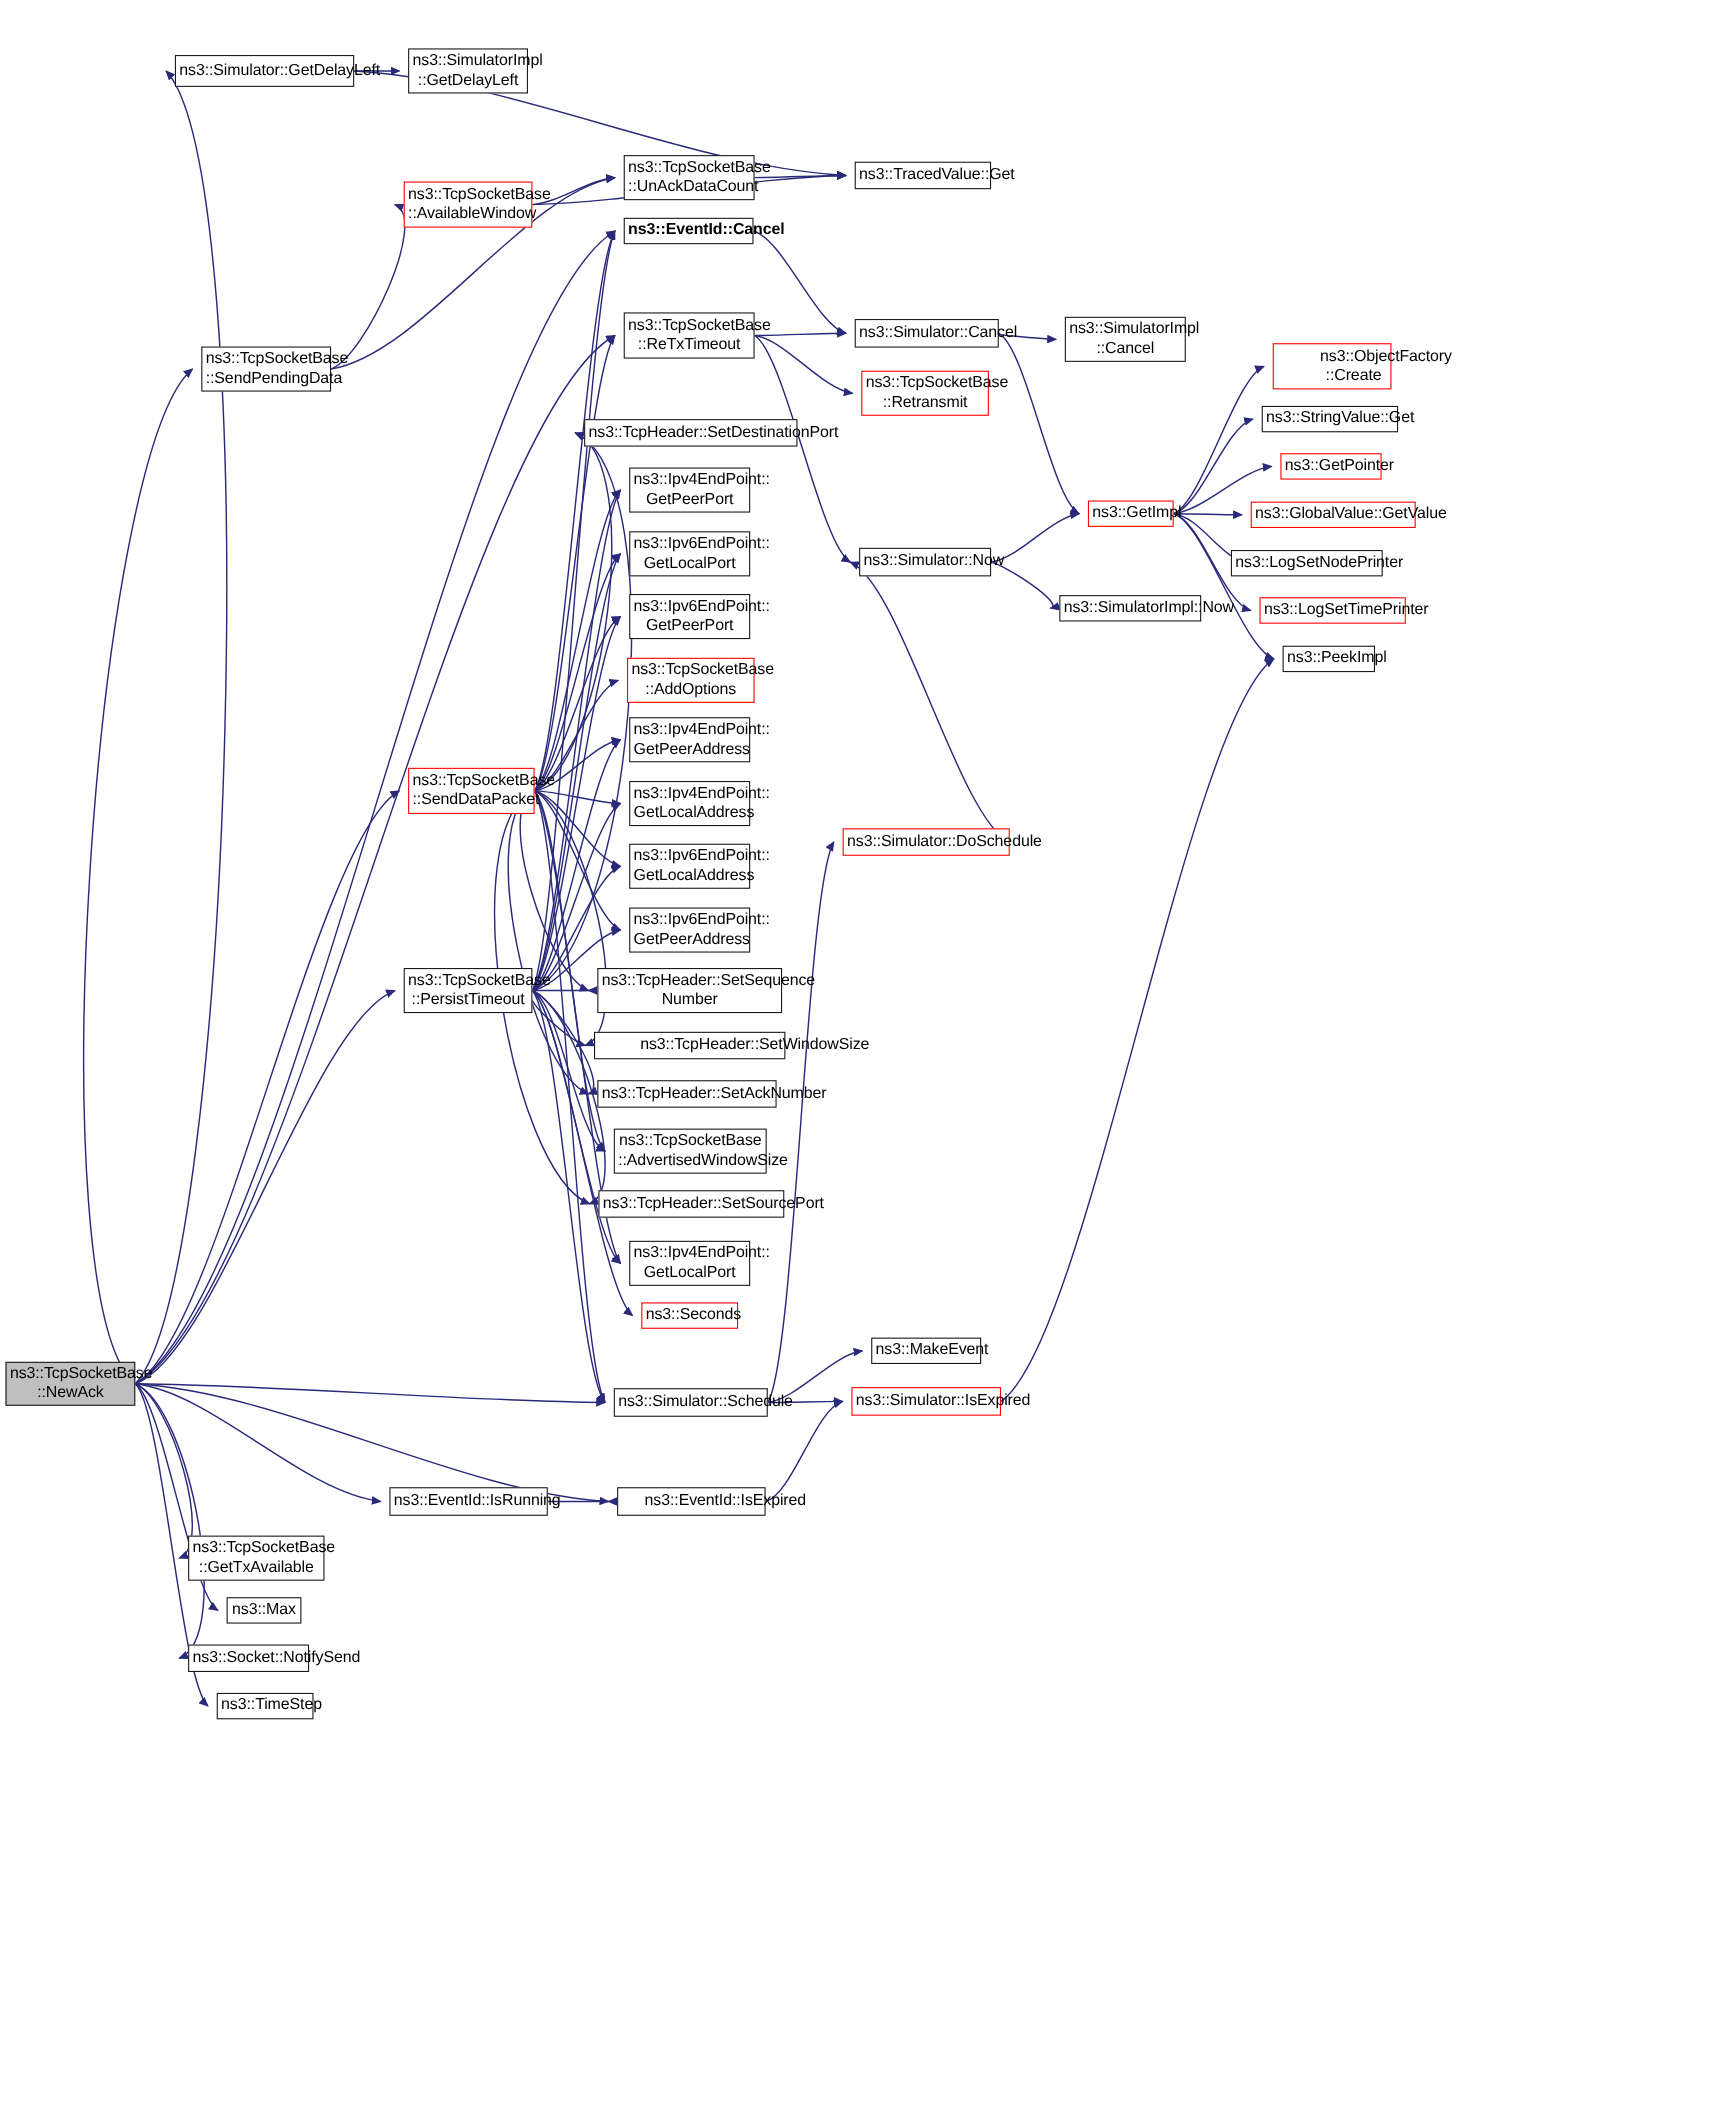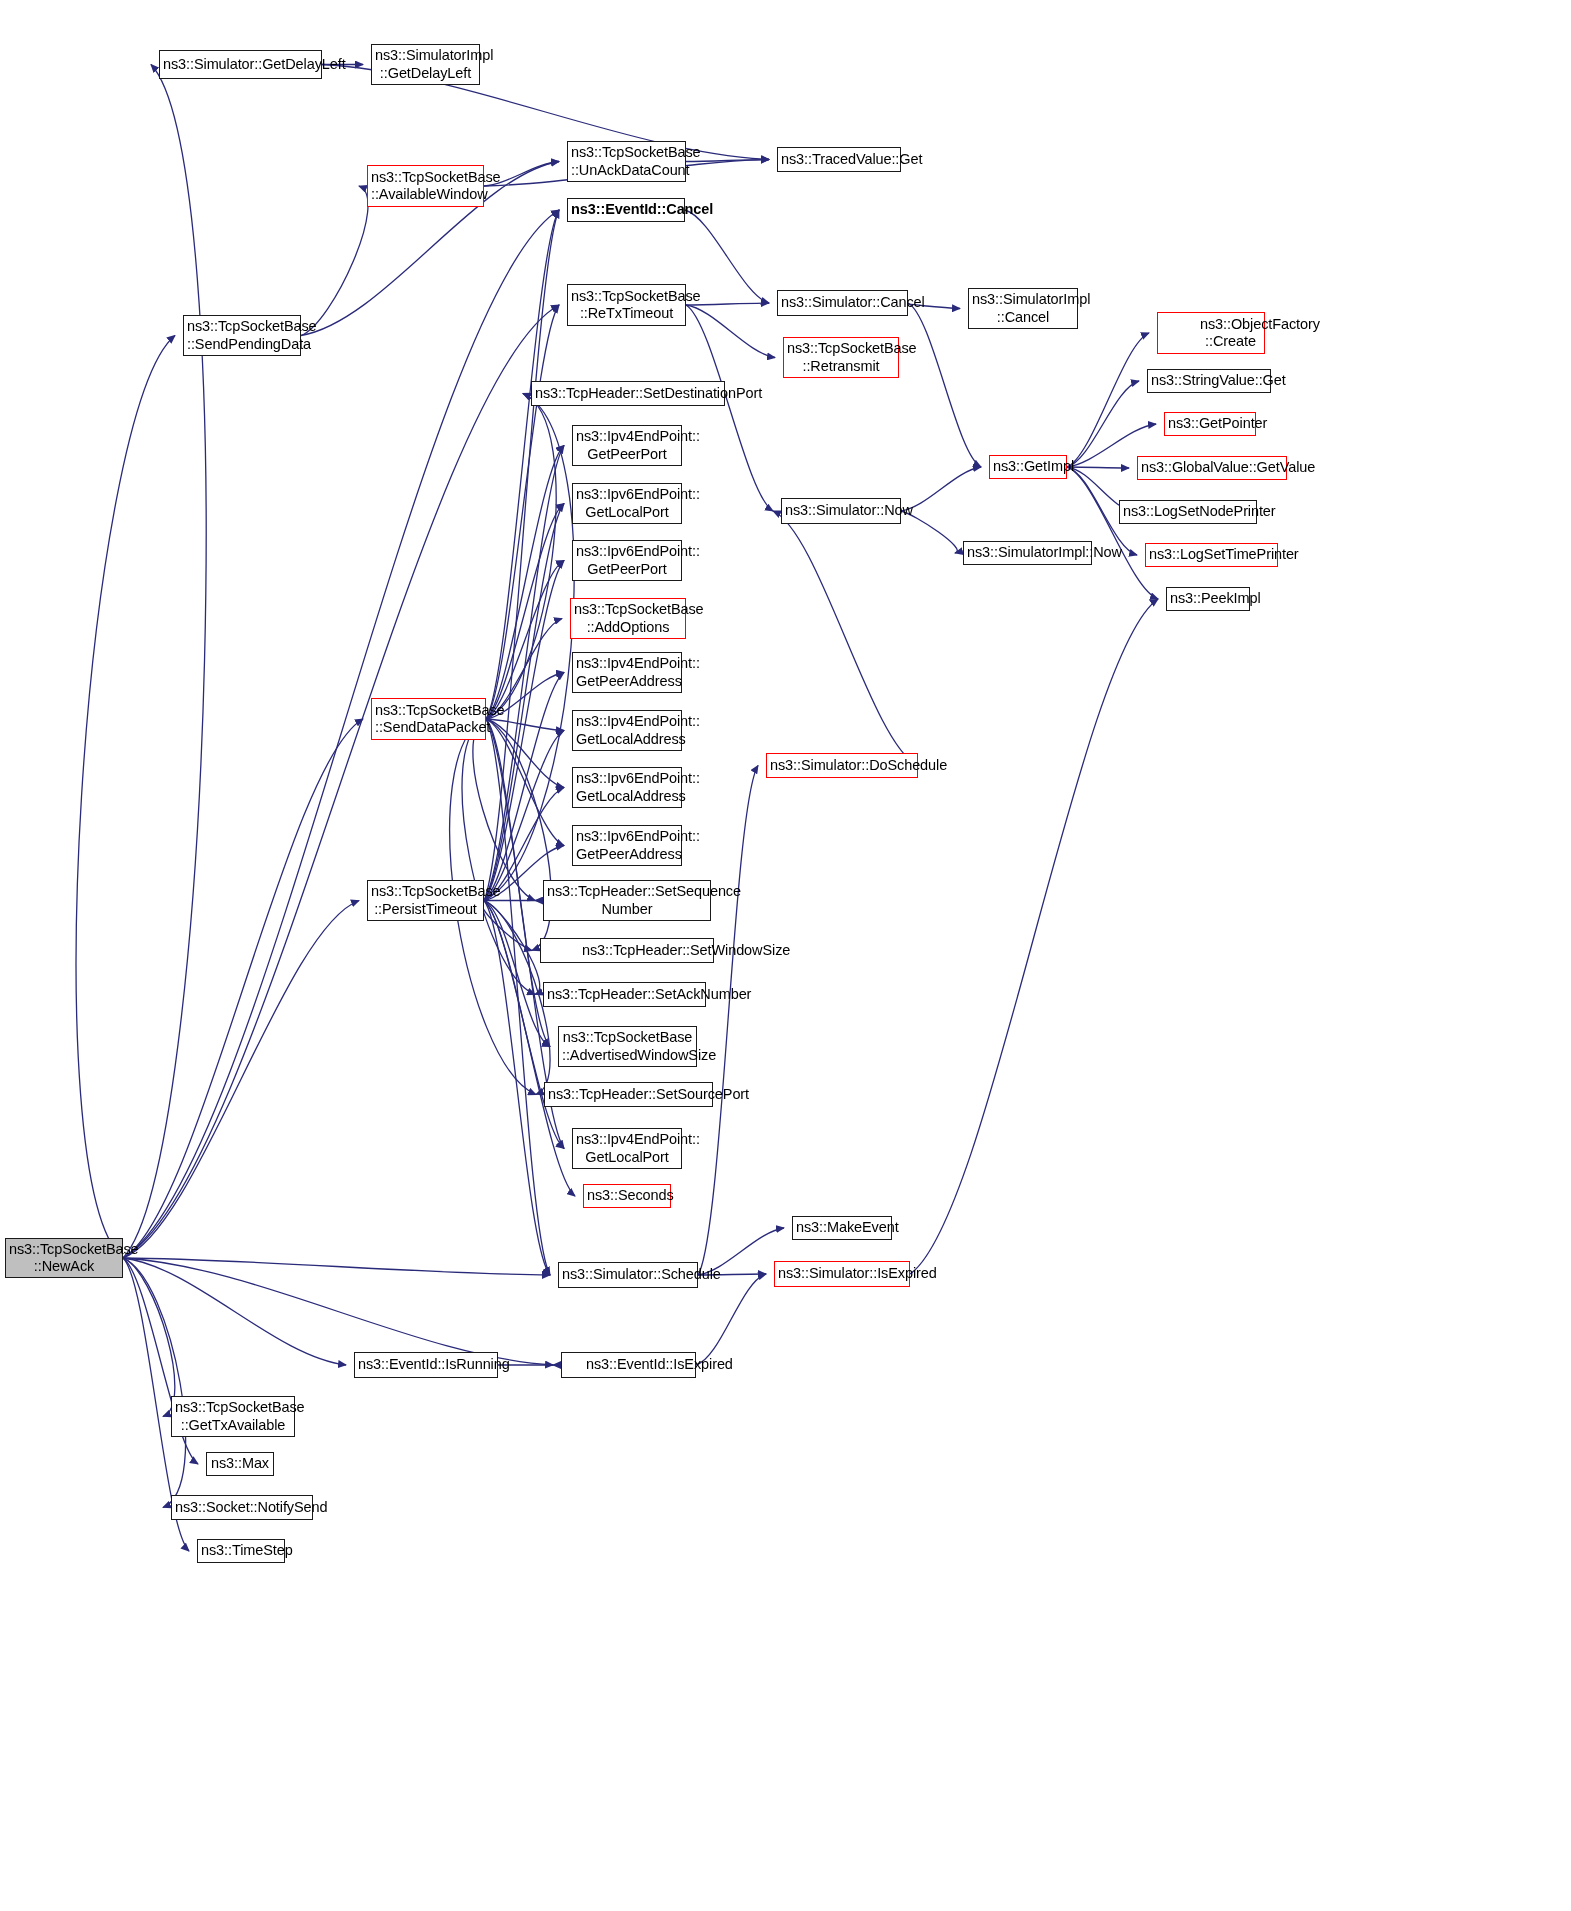--- a/index.html
+++ b/index.html
@@ -194,15 +194,15 @@
     <div class="node red" style="left: 583px; top: 1184px; width: 88px; height: 24px;"><span>ns3::Seconds</span></div>
     <div class="node red" style="left: 766px; top: 753px; width: 152px; height: 25px;"><span>ns3::Simulator::DoSchedule</span></div>
     <div class="node" style="left: 792px; top: 1216px; width: 100px; height: 24px;"><span>ns3::MakeEvent</span></div>
     <div class="node" style="left: 558px; top: 1262px; width: 140px; height: 26px;"><span>ns3::Simulator::Schedule</span></div>
     <div class="node red" style="left: 774px; top: 1261px; width: 136px; height: 26px;"><span>ns3::Simulator::IsExpired</span></div>
     <div class="node" style="left: 354px; top: 1352px; width: 144px; height: 26px; text-align: right;"><span>ns3::EventId::IsRunning</span></div>
     <div class="node" style="left: 561px; top: 1352px; width: 135px; height: 26px; padding-left: 24px;"><span>ns3::EventId::IsExpired</span></div>
     <div class="node" style="left: 171px; top: 1396px; width: 124px; height: 41px;"><span>ns3::TcpSocketBase
 ::GetTxAvailable</span></div>
     <div class="node" style="left: 206px; top: 1452px; width: 68px; height: 24px;"><span>ns3::Max</span></div>
-    <div class="node" style="left: 171px; top: 1495px; width: 142px; height: 25px;"><span>ns3::Socket::NotifySend</span></div>
+    <div class="node" style="left: 171px; top: 1495px; width: 110px; height: 25px;"><span>ns3::Socket::NotifySend</span></div>
     <div class="node" style="left: 197px; top: 1539px; width: 88px; height: 24px;"><span>ns3::TimeStep</span></div>
   </div>
 
 </body></html>

